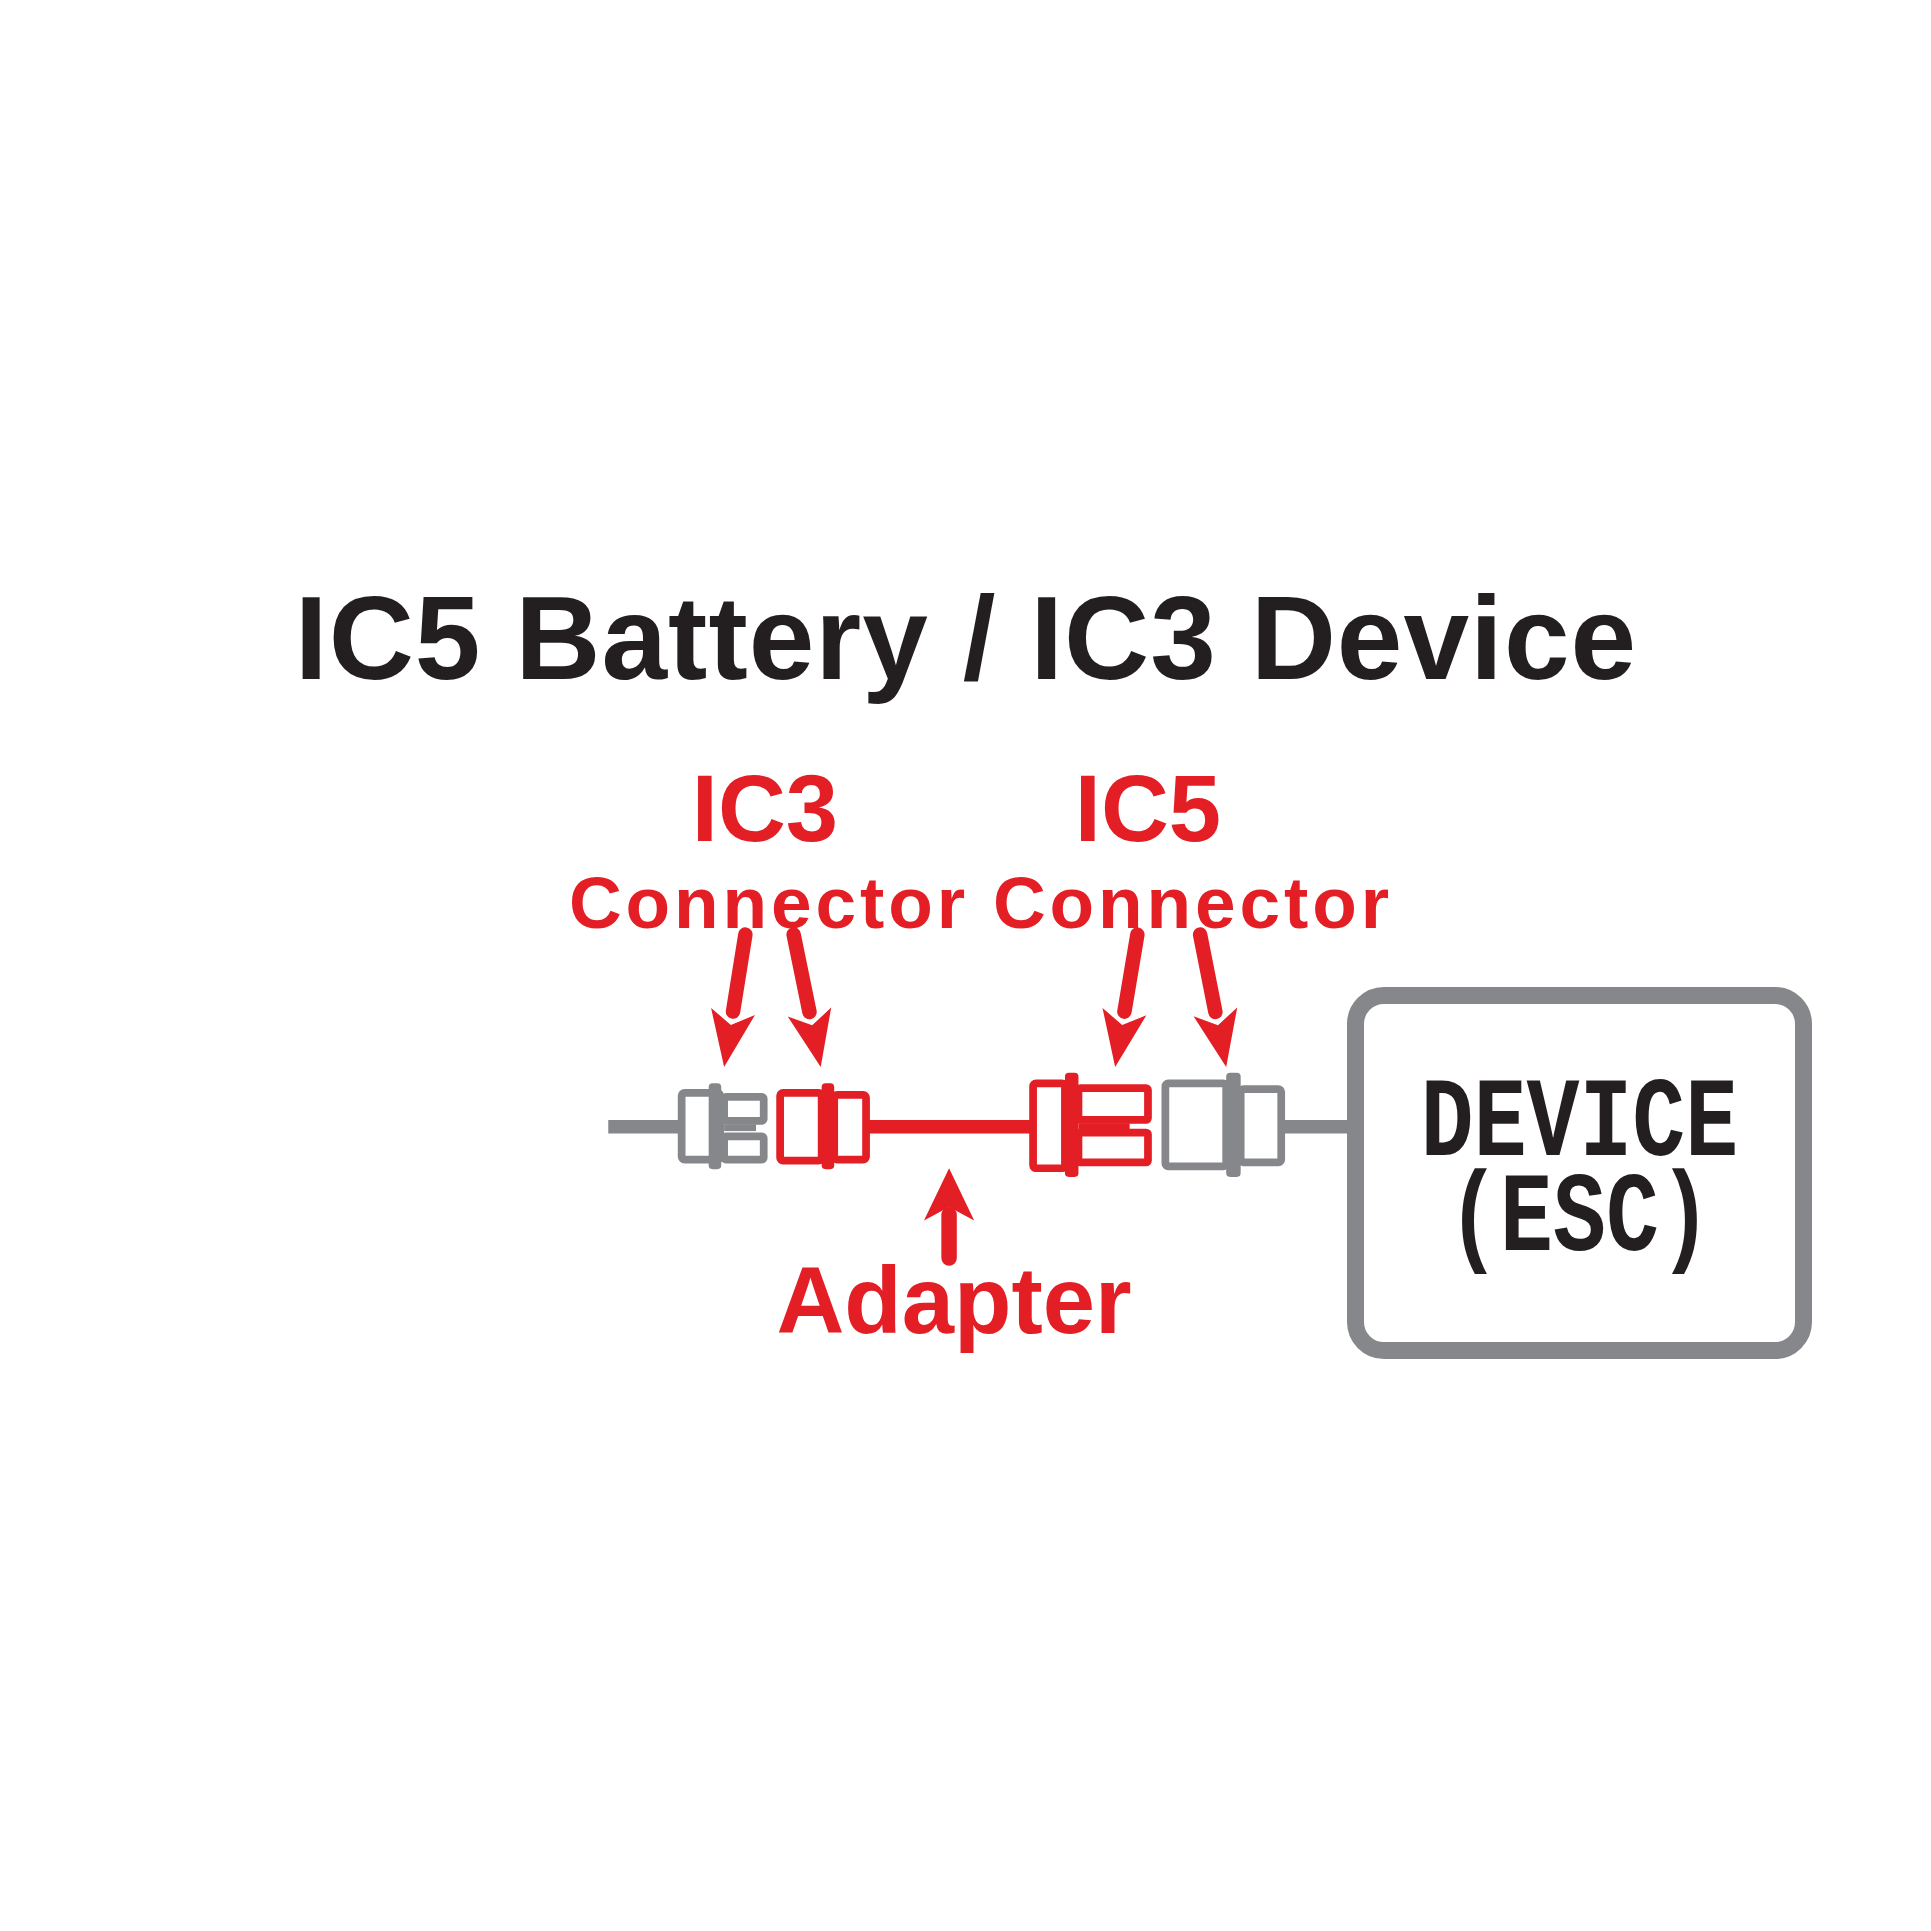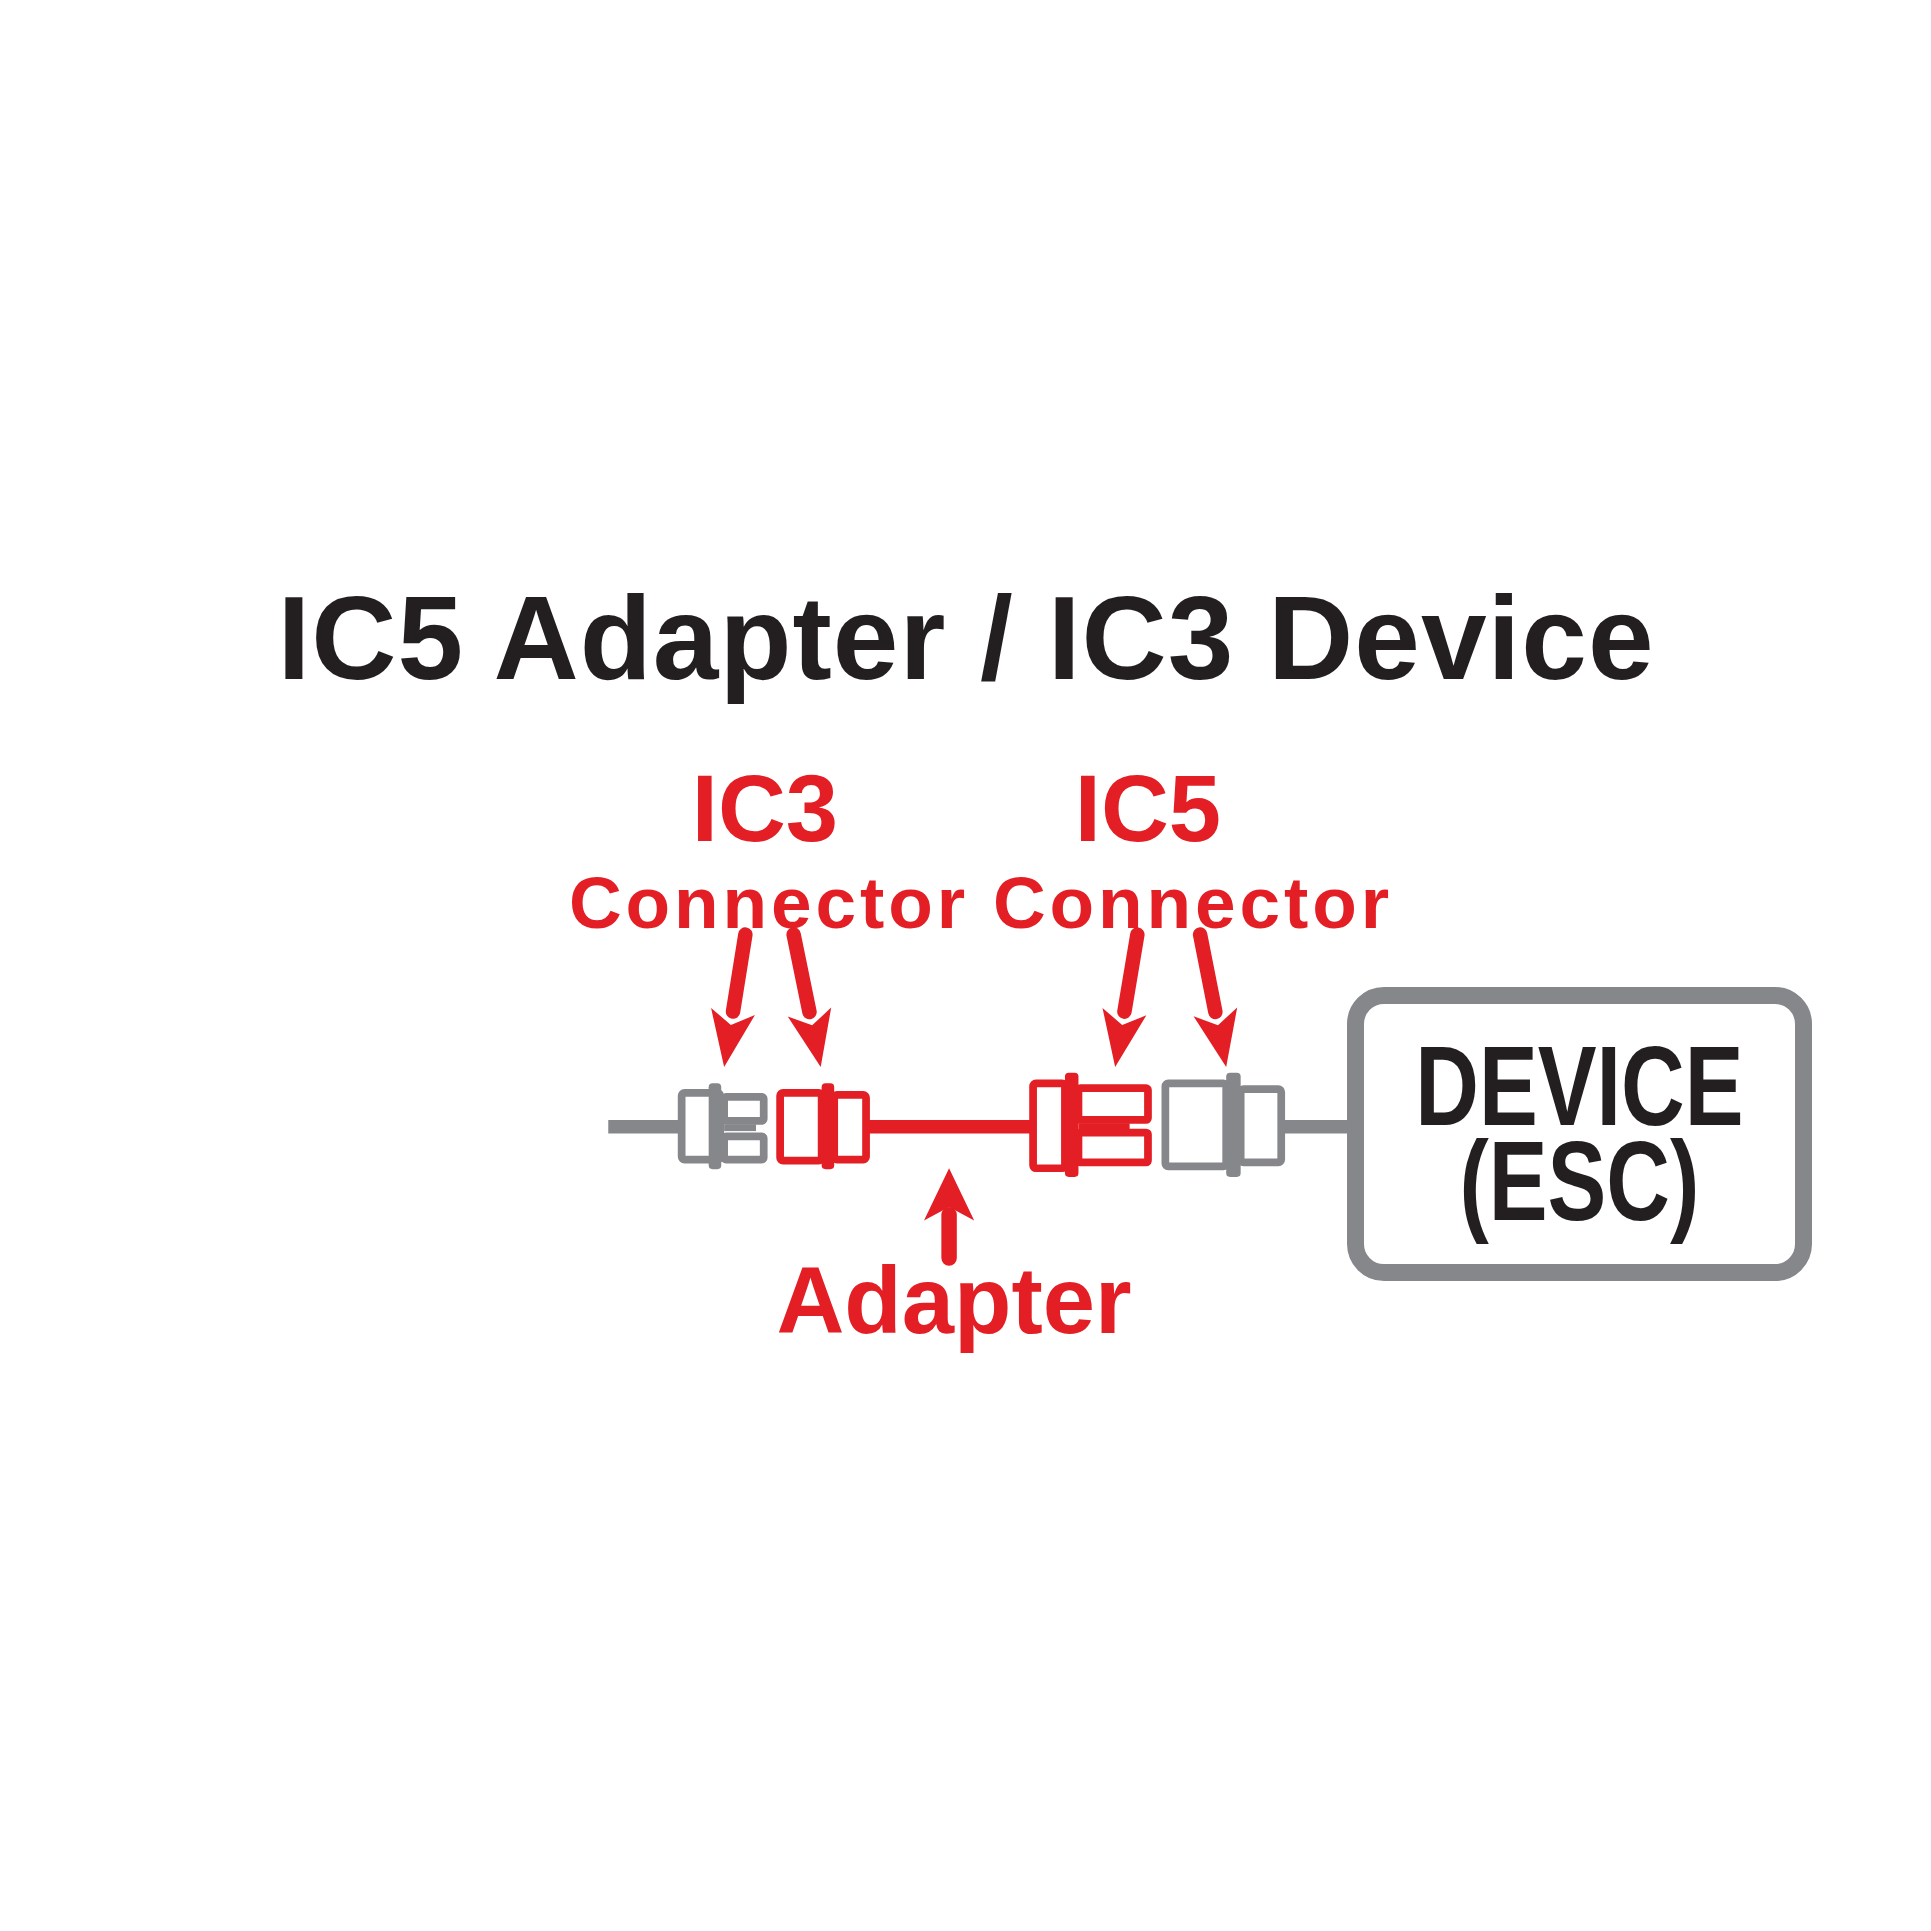--- a/index.html
+++ b/index.html
@@ -43,21 +43,21 @@
     background:#fff;
     display:flex;align-items:center;justify-content:center;
     color:var(--ink,#231f20);
   }
   .battery-box{left:114px;top:1030px;width:501px;height:271px;}
   .battery-box .lbl{
     font-size:143px;line-height:1;
     transform:scaleX(0.62);
     white-space:nowrap;
   }
-  .device-box{left:1347px;top:987px;width:465px;height:294px;}
+  .device-box{left:1347px;top:987px;width:465px;height:372px;font-family:Liberation Mono, monospace;}
   .device-box .lbl{
     font-size:113px;line-height:0.84;
     transform:scaleX(0.78);
     text-align:center;white-space:nowrap;
   }
   svg.overlay{position:absolute;left:0;top:0;width:1931px;height:1931px;}
   .stroke-red{fill:#fff;stroke:var(--accent-red,#e31e25);stroke-width:8;}
   .stroke-gray{fill:#fff;stroke:var(--wire-gray,#85878a);stroke-width:8;}
   .fill-red{fill:var(--accent-red,#e31e25);}
   .fill-gray{fill:var(--wire-gray,#85878a);}
@@ -66,21 +66,21 @@
   .tick-gray{stroke:var(--wire-gray,#85878a);stroke-width:7;fill:none;}
   .tick-red{stroke:var(--accent-red,#e31e25);stroke-width:7;fill:none;}
   .shaft{stroke:var(--accent-red,#e31e25);stroke-width:15;stroke-linecap:round;fill:none;}
   .head{fill:var(--accent-red,#e31e25);stroke:none;}
 </style>
 </head>
 <body>
 
 <div id="canvas">
 
-  <div class="cx title">IC5 Adapter / IC3 Device</div>
+  <div class="cx title">IC5 Battery / IC3 Device</div>
 
   <div class="cx callout-big" style="left:765px;">IC3</div>
   <div class="cx callout-sub" style="left:769px;">Connector</div>
 
   <div class="cx callout-big" style="left:1148px;">IC5</div>
   <div class="cx callout-sub" style="left:1193px;">Connector</div>
 
 
   <div class="node-box device-box">
     <div class="lbl">

